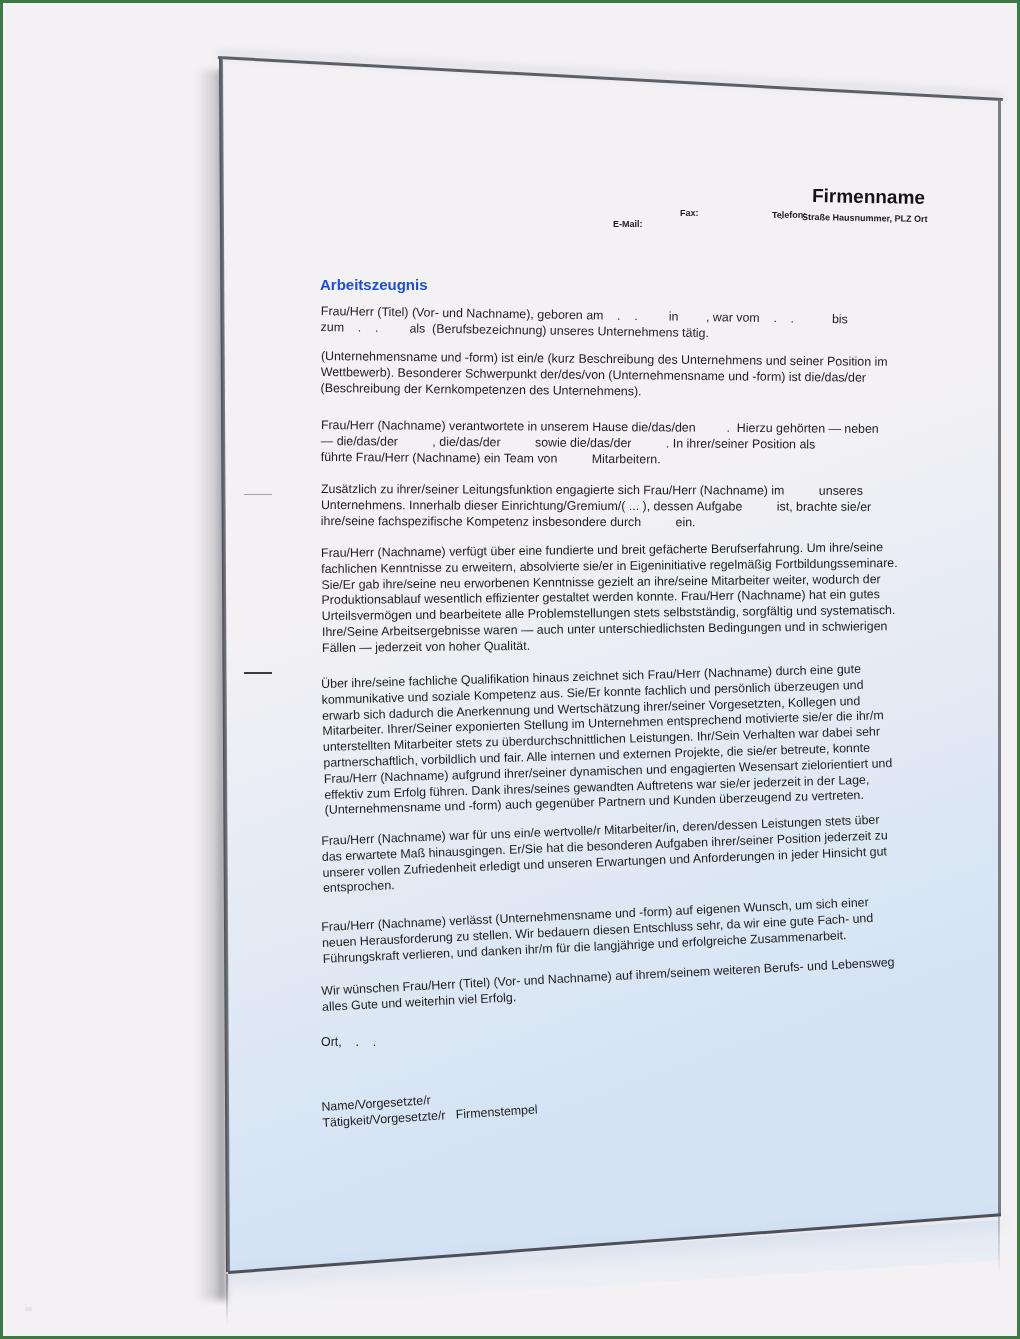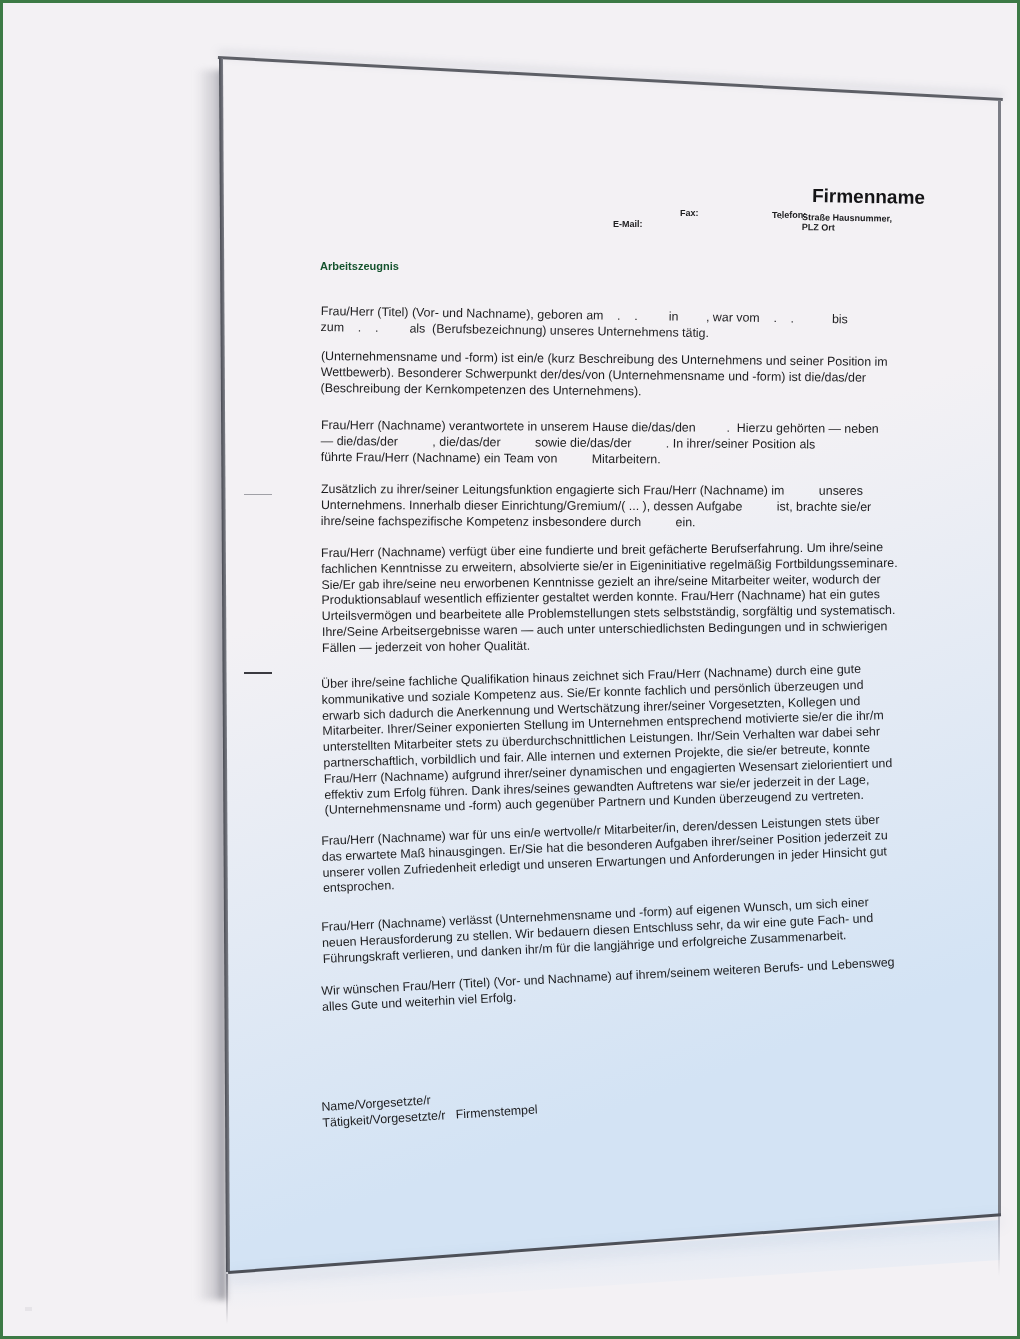--- a/index.html
+++ b/index.html
@@ -68,38 +68,39 @@
   }
   .margin-mark.m1 { top: 494px; background: #a0a0a6; }
   .margin-mark.m2 { top: 672px; background: #3a3a40; height: 1.5px; }
   .corner-dot {
     position: absolute; left: 25px; top: 1307px; width: 7px; height: 4px; background: #e6e4e8;
   }
 
   .content {
     position: absolute; left: 0; top: 0; width: 908px; height: 1339px;
     color: #1d1d1f;
+    padding-left: 28px;
   }
   .firm {
     position: absolute; left: 812px; top: 186px;
     font-size: 19px; font-weight: bold; color: #141416;
     transform: rotate(1deg);
   }
   .contact-row {
     position: absolute; top: 207px; font-size: 9px; font-weight: bold; color: #1d1d1f;
   }
   .c-email { left: 613px; top: 219px; }
   .c-fax { left: 680px; top: 208px; }
   .c-tel { left: 772px; top: 210px; }
   .c-dot { left: 780px; top: 211px; font-weight: normal; }
   .c-addr { left: 802px; top: 213px; transform: rotate(1deg); }
 
   .doc-title {
-    position: absolute; left: 320px; top: 260px;
-    font-size: 11px; font-weight: bold; color: #14532d;
+    position: absolute; left: 320px; top: 276px;
+    font-size: 15px; font-weight: bold; color: #1d4ed8;
   }
   .para {
     position: absolute; left: 321px; width: 600px;
     font-size: 12.4px; line-height: 15.8px; color: #1d1d1f;
     transform-origin: 0 0;
   }
   .para .ln { display: block; white-space: pre; }
   .p1 { top: 304px; transform: rotate(0.9deg); }
   .p2 { top: 349px; transform: rotate(0.6deg); }
   .p3 { top: 418px; transform: rotate(0.4deg); }
@@ -198,18 +199,21 @@
     <span class="ln">Frau/Herr (Nachname) verlässt (Unternehmensname und -form) auf eigenen Wunsch, um sich einer</span>
     <span class="ln">neuen Herausforderung zu stellen. Wir bedauern diesen Entschluss sehr, da wir eine gute Fach- und</span>
     <span class="ln">Führungskraft verlieren, und danken ihr/m für die langjährige und erfolgreiche Zusammenarbeit.</span>
   </div>
 
   <div class="para p9">
     <span class="ln">Wir wünschen Frau/Herr (Titel) (Vor- und Nachname) auf ihrem/seinem weiteren Berufs- und Lebensweg</span>
     <span class="ln">alles Gute und weiterhin viel Erfolg.</span>
   </div>
 
+  <div class="para p10">
+    <span class="ln">Ort,    .    .</span>
+  </div>
 
   <div class="para p11">
     <span class="ln">Name/Vorgesetzte/r</span>
     <span class="ln">Tätigkeit/Vorgesetzte/r   Firmenstempel</span>
   </div>
 </div>
 
 </body></html>

